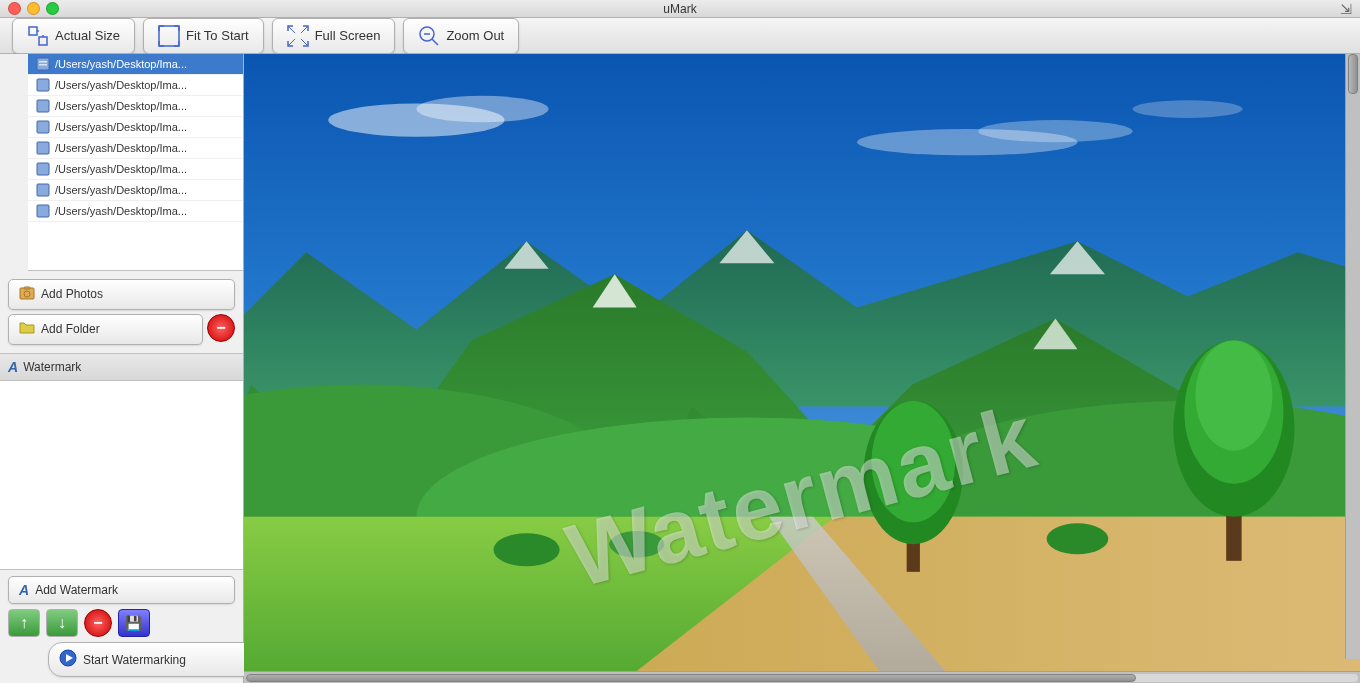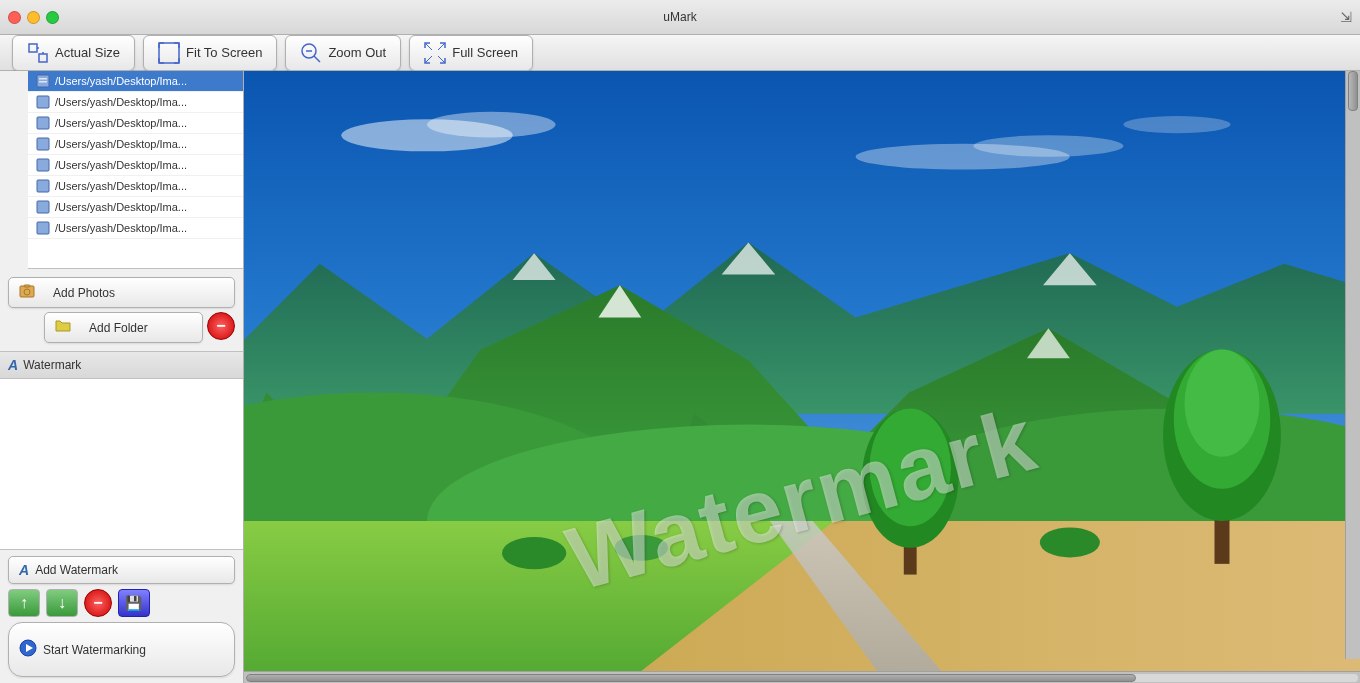--- a/index.html
+++ b/index.html
@@ -9,21 +9,21 @@
       width: 1360px;
       height: 683px;
       overflow: hidden;
       display: flex;
       flex-direction: column;
     }
 
     
     .titlebar {
       background: linear-gradient(to bottom, #ececec, #d8d8d8);
-      height: 35px;
+      height: 18px;
       display: flex;
       align-items: center;
       justify-content: center;
       border-bottom: 1px solid #b0b0b0;
       position: relative;
       flex-shrink: 0;
     }
     .titlebar-buttons {
       position: absolute;
       left: 8px;
@@ -135,103 +135,102 @@
     .file-icon svg { width: 14px; height: 14px; }
 
     
     .sidebar-actions {
       padding: 8px;
       display: flex;
       flex-direction: column;
       gap: 4px;
     }
     .sidebar-btn {
-      display: flex;
-      align-items: center;
-      gap: 18px;
-      padding: 5px 10px;
-      background: linear-gradient(to bottom, #ffffff, #e8e8e8);
-      border: 1px solid #b0b0b0;
-      border-radius: 5px;
-      cursor: pointer;
-      font-size: 12px;
-      color: #333;
-      box-shadow: 0 1px 2px rgba(0,0,0,0.1);
-      width: 100%;
-    }
-    .add-folder-row {
-      display: flex;
-      gap: 4px;
-      margin-left: 36px;
-    }
-    .add-folder-row .sidebar-btn {
-      flex: 1;
-    }
-    .remove-btn {
-      width: 28px;
-      height: 28px;
-      border-radius: 50%;
-      background: radial-gradient(circle, #ff6060, #cc0000);
-      border: 1px solid #900;
-      display: flex;
-      align-items: center;
-      justify-content: center;
-      cursor: pointer;
-      flex-shrink: 0;
-      font-size: 16px;
-      color: white;
-      font-weight: bold;
-      line-height: 1;
-    }
-
-    
-    .watermark-section {
-      border-top: 1px solid #c0c0c0;
-      flex: 1;
-      display: flex;
-      flex-direction: column;
-    }
-    .watermark-header {
-      background: linear-gradient(to bottom, #e8e8e8, #d8d8d8);
-      padding: 5px 8px;
-      font-size: 12px;
-      color: #333;
-      display: flex;
-      align-items: center;
-      gap: 5px;
-      border-bottom: 1px solid #c0c0c0;
-    }
-    .watermark-list {
-      background: white;
-      flex: 1;
-      overflow-y: auto;
-    }
-
-    
-    .sidebar-bottom {
-      border-top: 1px solid #c0c0c0;
-      padding: 6px 8px;
-      display: flex;
-      flex-direction: column;
-      gap: 5px;
-    }
-    .add-watermark-btn {
       display: flex;
       align-items: center;
       gap: 6px;
       padding: 5px 10px;
       background: linear-gradient(to bottom, #ffffff, #e8e8e8);
       border: 1px solid #b0b0b0;
       border-radius: 5px;
       cursor: pointer;
       font-size: 12px;
       color: #333;
       box-shadow: 0 1px 2px rgba(0,0,0,0.1);
       width: 100%;
     }
+    .add-folder-row {
+      display: flex;
+      gap: 4px;
+    }
+    .add-folder-row .sidebar-btn {
+      flex: 1;
+    }
+    .remove-btn {
+      width: 28px;
+      height: 28px;
+      border-radius: 50%;
+      background: radial-gradient(circle, #ff6060, #cc0000);
+      border: 1px solid #900;
+      display: flex;
+      align-items: center;
+      justify-content: center;
+      cursor: pointer;
+      flex-shrink: 0;
+      font-size: 16px;
+      color: white;
+      font-weight: bold;
+      line-height: 1;
+    }
+
+    
+    .watermark-section {
+      border-top: 1px solid #c0c0c0;
+      flex: 1;
+      display: flex;
+      flex-direction: column;
+    }
+    .watermark-header {
+      background: linear-gradient(to bottom, #e8e8e8, #d8d8d8);
+      padding: 5px 8px;
+      font-size: 12px;
+      color: #333;
+      display: flex;
+      align-items: center;
+      gap: 5px;
+      border-bottom: 1px solid #c0c0c0;
+    }
+    .watermark-list {
+      background: white;
+      flex: 1;
+      overflow-y: auto;
+    }
+
+    
+    .sidebar-bottom {
+      border-top: 1px solid #c0c0c0;
+      padding: 6px 8px;
+      display: flex;
+      flex-direction: column;
+      gap: 5px;
+    }
+    .add-watermark-btn {
+      display: flex;
+      align-items: center;
+      gap: 6px;
+      padding: 5px 10px;
+      background: linear-gradient(to bottom, #ffffff, #e8e8e8);
+      border: 1px solid #b0b0b0;
+      border-radius: 5px;
+      cursor: pointer;
+      font-size: 12px;
+      color: #333;
+      box-shadow: 0 1px 2px rgba(0,0,0,0.1);
+      width: 100%;
+    }
     .order-controls {
       display: flex;
       gap: 6px;
       align-items: center;
     }
     .order-btn {
       width: 32px;
       height: 28px;
       border-radius: 4px;
       border: 1px solid #b0b0b0;
@@ -254,29 +253,30 @@
       color: white;
       width: 32px;
       height: 28px;
       border-radius: 4px;
       border: 1px solid #2222aa;
     }
     .start-btn {
       background: linear-gradient(to bottom, #ffffff, #e8e8e8);
       border: 1px solid #b0b0b0;
       border-radius: 14px;
-      padding: 16px 10px;
+      padding: 6px 10px;
       font-size: 12px;
       color: #333;
       cursor: pointer;
       display: flex;
       align-items: center;
       gap: 6px;
       width: 100%;
       box-shadow: 0 1px 2px rgba(0,0,0,0.1);
+      margin-left: 40px;
     }
 
     
     .preview-area {
       flex: 1;
       background: #888;
       position: relative;
       overflow: hidden;
       display: flex;
       flex-direction: column;
@@ -380,46 +380,46 @@
   <button class="toolbar-btn">
     <span class="toolbar-icon">
       <svg width="22" height="22" viewBox="0 0 22 22">
         <rect x="1" y="1" width="20" height="20" fill="none" stroke="#4466cc" stroke-width="1.5" rx="1"></rect>
         <polyline points="6,1 1,1 1,6" fill="none" stroke="#4466cc" stroke-width="1.5"></polyline>
         <polyline points="16,1 21,1 21,6" fill="none" stroke="#4466cc" stroke-width="1.5"></polyline>
         <polyline points="6,21 1,21 1,16" fill="none" stroke="#4466cc" stroke-width="1.5"></polyline>
         <polyline points="16,21 21,21 21,16" fill="none" stroke="#4466cc" stroke-width="1.5"></polyline>
       </svg>
     </span>
-    <span>Fit To Screen</span>
-  </button>
-  <button class="toolbar-btn">
-    <span class="toolbar-icon">
-      <svg width="22" height="22" viewBox="0 0 22 22">
-        <circle cx="9" cy="9" r="7" fill="none" stroke="#4466cc" stroke-width="1.5"></circle>
-        <line x1="6" y1="9" x2="12" y2="9" stroke="#4466cc" stroke-width="1.5"></line>
-        <line x1="14" y1="14" x2="20" y2="20" stroke="#4466cc" stroke-width="1.5"></line>
-      </svg>
-    </span>
-    <span>Zoom Out</span>
+    <span>Fit To Start</span>
   </button>
   <button class="toolbar-btn">
     <span class="toolbar-icon">
       <svg width="22" height="22" viewBox="0 0 22 22">
         <polyline points="1,6 1,1 6,1" fill="none" stroke="#4466cc" stroke-width="1.5"></polyline>
         <polyline points="16,1 21,1 21,6" fill="none" stroke="#4466cc" stroke-width="1.5"></polyline>
         <polyline points="1,16 1,21 6,21" fill="none" stroke="#4466cc" stroke-width="1.5"></polyline>
         <polyline points="16,21 21,21 21,16" fill="none" stroke="#4466cc" stroke-width="1.5"></polyline>
         <line x1="1" y1="1" x2="8" y2="8" stroke="#4466cc" stroke-width="1"></line>
         <line x1="21" y1="1" x2="14" y2="8" stroke="#4466cc" stroke-width="1"></line>
         <line x1="1" y1="21" x2="8" y2="14" stroke="#4466cc" stroke-width="1"></line>
         <line x1="21" y1="21" x2="14" y2="14" stroke="#4466cc" stroke-width="1"></line>
       </svg>
     </span>
     <span>Full Screen</span>
+  </button>
+  <button class="toolbar-btn">
+    <span class="toolbar-icon">
+      <svg width="22" height="22" viewBox="0 0 22 22">
+        <circle cx="9" cy="9" r="7" fill="none" stroke="#4466cc" stroke-width="1.5"></circle>
+        <line x1="6" y1="9" x2="12" y2="9" stroke="#4466cc" stroke-width="1.5"></line>
+        <line x1="14" y1="14" x2="20" y2="20" stroke="#4466cc" stroke-width="1.5"></line>
+      </svg>
+    </span>
+    <span>Zoom Out</span>
   </button>
 </div>
 
 <div class="main-content">
 
   <div class="sidebar">
 
     <div class="file-list">
       <div class="file-item">
         <span class="file-icon">

